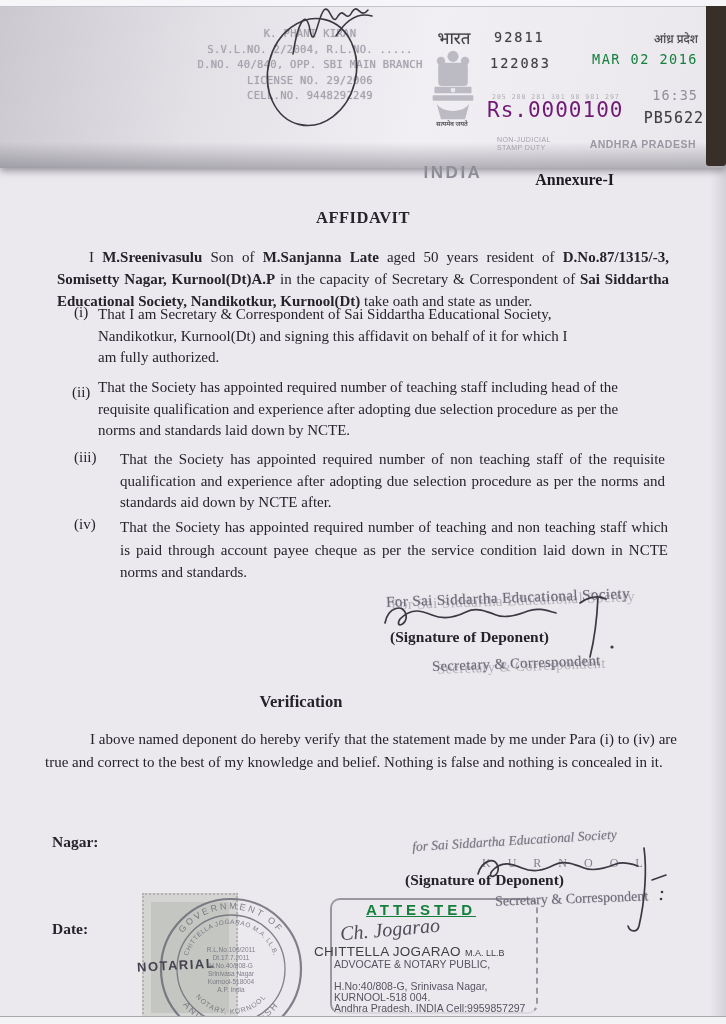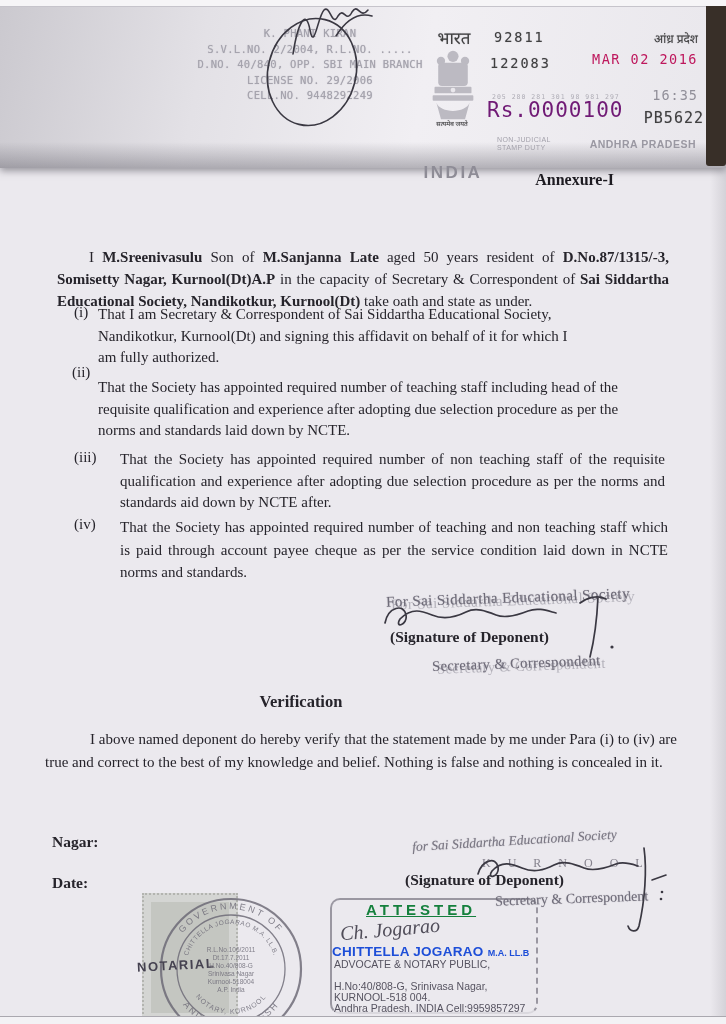--- a/index.html
+++ b/index.html
@@ -20,59 +20,59 @@
   .corner-dark{left:706px;top:6px;width:20px;height:160px;background:#382f28;border-radius:0 0 3px 3px;}
   .vendor{left:185px;top:26px;width:250px;text-align:center;font-size:10.5px;line-height:15.5px;
     color:#a5a3ad;letter-spacing:.3px;text-shadow:0 0 1px #b3b1ba;}
   .frank{color:#404040;text-shadow:0 0 1px #aeacb5;}
   .bharat{left:420px;top:26px;width:68px;text-align:center;font-size:17px;}
   .serial1{left:494px;top:29px;font-size:13.5px;letter-spacing:2px;}
   .serial2{left:490px;top:55px;font-size:13.5px;letter-spacing:2px;}
   .motto{left:412px;top:119px;width:80px;text-align:center;font-size:6.5px;}
   .india{left:412px;top:128px;width:82px;text-align:center;font-size:17px;font-weight:bold;letter-spacing:2.5px;color:#8e8c96;margin-top:35px;}
   .statedev{right:28px;top:30px;font-size:12px;}
-  .fdate{right:28px;top:51px;font-size:13.5px;letter-spacing:1.5px;color:#be185d;text-align:right;}
+  .fdate{right:28px;top:51px;font-size:13.5px;letter-spacing:1.5px;color:#15803d;text-align:right;}
   .micro{left:492px;top:93px;font-size:6.5px;color:#aeacb5;letter-spacing:1px;}
   .ftime{right:28px;top:87px;font-size:13.5px;letter-spacing:1px;color:#918f99;}
   .amount{left:487px;top:98px;font-size:21px;letter-spacing:1px;color:#701a75;}
   .mcode{right:22px;top:109px;font-size:15px;letter-spacing:1px;}
   .nonjud{left:497px;top:136px;font-size:7px;line-height:8px;letter-spacing:.4px;color:#a3a1ab;}
   .state-en{right:30px;top:138px;font-size:10.5px;font-weight:bold;letter-spacing:.5px;color:#9a98a2;}
   
   .annexure{right:112px;top:171px;font-size:16px;font-weight:bold;color:#1d1b21;}
   .doctitle{left:0;top:208px;width:726px;text-align:center;font-size:16.5px;font-weight:bold;letter-spacing:.5px;}
   .intro{left:57px;top:246px;width:612px;font-size:15px;line-height:22px;text-indent:32px;}
   .inum{font-size:15px;}
   .itext{font-size:15px;line-height:21.5px;}
   .sig-stamp{color:#6f6c79;letter-spacing:.4px;
     text-shadow:5px 3px 0 rgba(111,108,121,.45), 0 0 1px rgba(111,108,121,.5);}
   .sig1-stamp1{left:386px;top:588px;width:330px;font-size:15px;transform:rotate(-2deg);}
   .sig1-label{left:390px;top:628px;font-size:15.5px;font-weight:bold;}
   .sig1-stamp2{left:432px;top:655px;font-size:14.5px;transform:rotate(-2deg);}
   .verif-title{left:0;top:692px;width:602px;text-align:center;font-size:16.5px;font-weight:bold;}
   .verif-text{left:45px;top:728px;width:632px;font-size:15px;line-height:22.5px;text-indent:45px;}
   .place{left:52px;top:833px;font-size:15.5px;font-weight:bold;}
-  .daterow{left:52px;top:874px;font-size:15.5px;font-weight:bold;}
+  .daterow{left:52px;top:920px;font-size:15.5px;font-weight:bold;}
   .sig2-stamp1{left:412px;top:830px;width:300px;font-size:13.5px;font-style:italic;color:#7b7884;
     transform:rotate(-3.5deg);text-shadow:0 0 1px rgba(123,120,132,.6);}
   .sig2-kurnool{left:482px;top:856px;font-size:12px;letter-spacing:7px;color:#85828d;}
   .sig2-label{left:405px;top:871px;font-size:15.5px;font-weight:bold;}
   .sig2-stamp2{left:495px;top:891px;font-size:14px;color:#716e7b;transform:rotate(-2deg);
     text-shadow:0 0 1px rgba(113,110,123,.6);}
   
   .revenue{left:142px;top:893px;width:92px;height:125px;background:rgba(183,188,178,.45);
     border:2px dotted rgba(140,142,134,.45);}
   .revenue-inner{position:absolute;left:7px;top:7px;right:7px;bottom:7px;background:rgba(158,164,152,.30);}
   .notarial{left:137px;top:957px;width:104px;font-size:13px;font-weight:bold;letter-spacing:1.5px;
     color:#454250;transform:rotate(-3deg);font-family:"Liberation Sans",sans-serif;}
   .attbox{left:330px;top:898px;width:204px;height:112px;border:2px solid rgba(100,97,110,.6);
     border-right-style:dashed;border-bottom-color:rgba(100,97,110,.12);border-radius:10px;}
   .att-title{left:366px;top:901px;font-size:15px;letter-spacing:4px;color:#15803d;font-weight:600;text-decoration:underline;}
   .att-sig{left:340px;top:918px;font-size:20px;font-style:italic;color:#504d59;transform:rotate(-5deg);}
-  .att-name{left:332px;top:944px;font-size:13.5px;color:#1d4ed8;letter-spacing:.3px;font-weight:bold;}
+  .att-name{left:314px;top:944px;font-size:13.5px;color:#404040;letter-spacing:.3px;}
   .att-deg{font-size:9px;letter-spacing:0;}
   .attl{left:334px;width:210px;font-size:10.5px;line-height:11px;color:#565360;}
   .seal-svg{left:156px;top:894px;}
   .sig-ink{stroke:#3a3842;fill:none;stroke-linecap:round;stroke-linejoin:round;}
   .bottom-band{left:0;top:1016px;width:726px;height:8px;background:#f3f2f5;border-top:1px solid #aaa8af;}
   .right-edge{left:710px;top:168px;width:16px;height:848px;
     background:linear-gradient(to right,rgba(130,128,138,0),rgba(130,128,138,.22));}
 </style>
 </head>
 <body>
@@ -121,27 +121,28 @@
   <div class="abs mono ftime">16:35</div>
   <div class="abs mono amount">Rs.0000100</div>
   <div class="abs frank mono mcode">PB5622</div>
   <div class="abs nonjud sans">
     <div>NON-JUDICIAL</div>
     <div>STAMP DUTY</div>
   </div>
   <div class="abs state-en sans">ANDHRA PRADESH</div>
 
   <div class="abs annexure">Annexure-I</div>
+  <div class="abs doctitle">AFFIDAVIT</div>
 
   <p class="abs intro just" style="margin:0;"><span>I </span><span class="b">M.Sreenivasulu</span><span> Son of </span><span class="b">M.Sanjanna Late</span><span> aged 50 years resident of </span><span class="b">D.No.87/1315/-3, Somisetty Nagar, Kurnool(Dt)A.P</span><span> in the capacity of Secretary &amp; Correspondent of </span><span class="b">Sai Siddartha Educational Society, Nandikotkur, Kurnool(Dt)</span><span> take oath and state as under.</span></p>
 
   <div class="abs inum" style="left:74px;top:304px;">(i)</div>
   <div class="abs itext" style="left:98px;top:304px;width:470px;">That I am Secretary &amp; Correspondent of Sai Siddartha Educational Society, Nandikotkur, Kurnool(Dt) and signing this affidavit on behalf of it for which I am fully authorized.</div>
 
-  <div class="abs inum" style="left:72px;top:364px;">(ii)</div>
+  <div class="abs inum" style="left:72px;top:384px;">(ii)</div>
   <div class="abs itext" style="left:98px;top:377px;width:525px;">That the Society has appointed required number of teaching staff including head of the requisite qualification and experience after adopting due selection procedure as per the norms and standards laid down by NCTE.</div>
 
   <div class="abs inum" style="left:74px;top:449px;">(iii)</div>
   <div class="abs itext just" style="left:120px;top:449px;width:545px;">That the Society has appointed required number of non teaching staff of the requisite qualification and experience after adopting due selection procedure as per the norms and standards aid down by NCTE after.</div>
 
   <div class="abs inum" style="left:74px;top:516px;">(iv)</div>
   <div class="abs itext just" style="left:120px;top:516px;width:548px;line-height:22.5px;">That the Society has appointed required number of teaching and non teaching staff which is paid through account payee cheque as per the service condition laid down in NCTE norms and standards.</div>
 
   <div class="abs sig-stamp sig1-stamp1">For Sai Siddartha Educational Society</div>
   <div class="abs sig1-label">(Signature of Deponent)</div>

